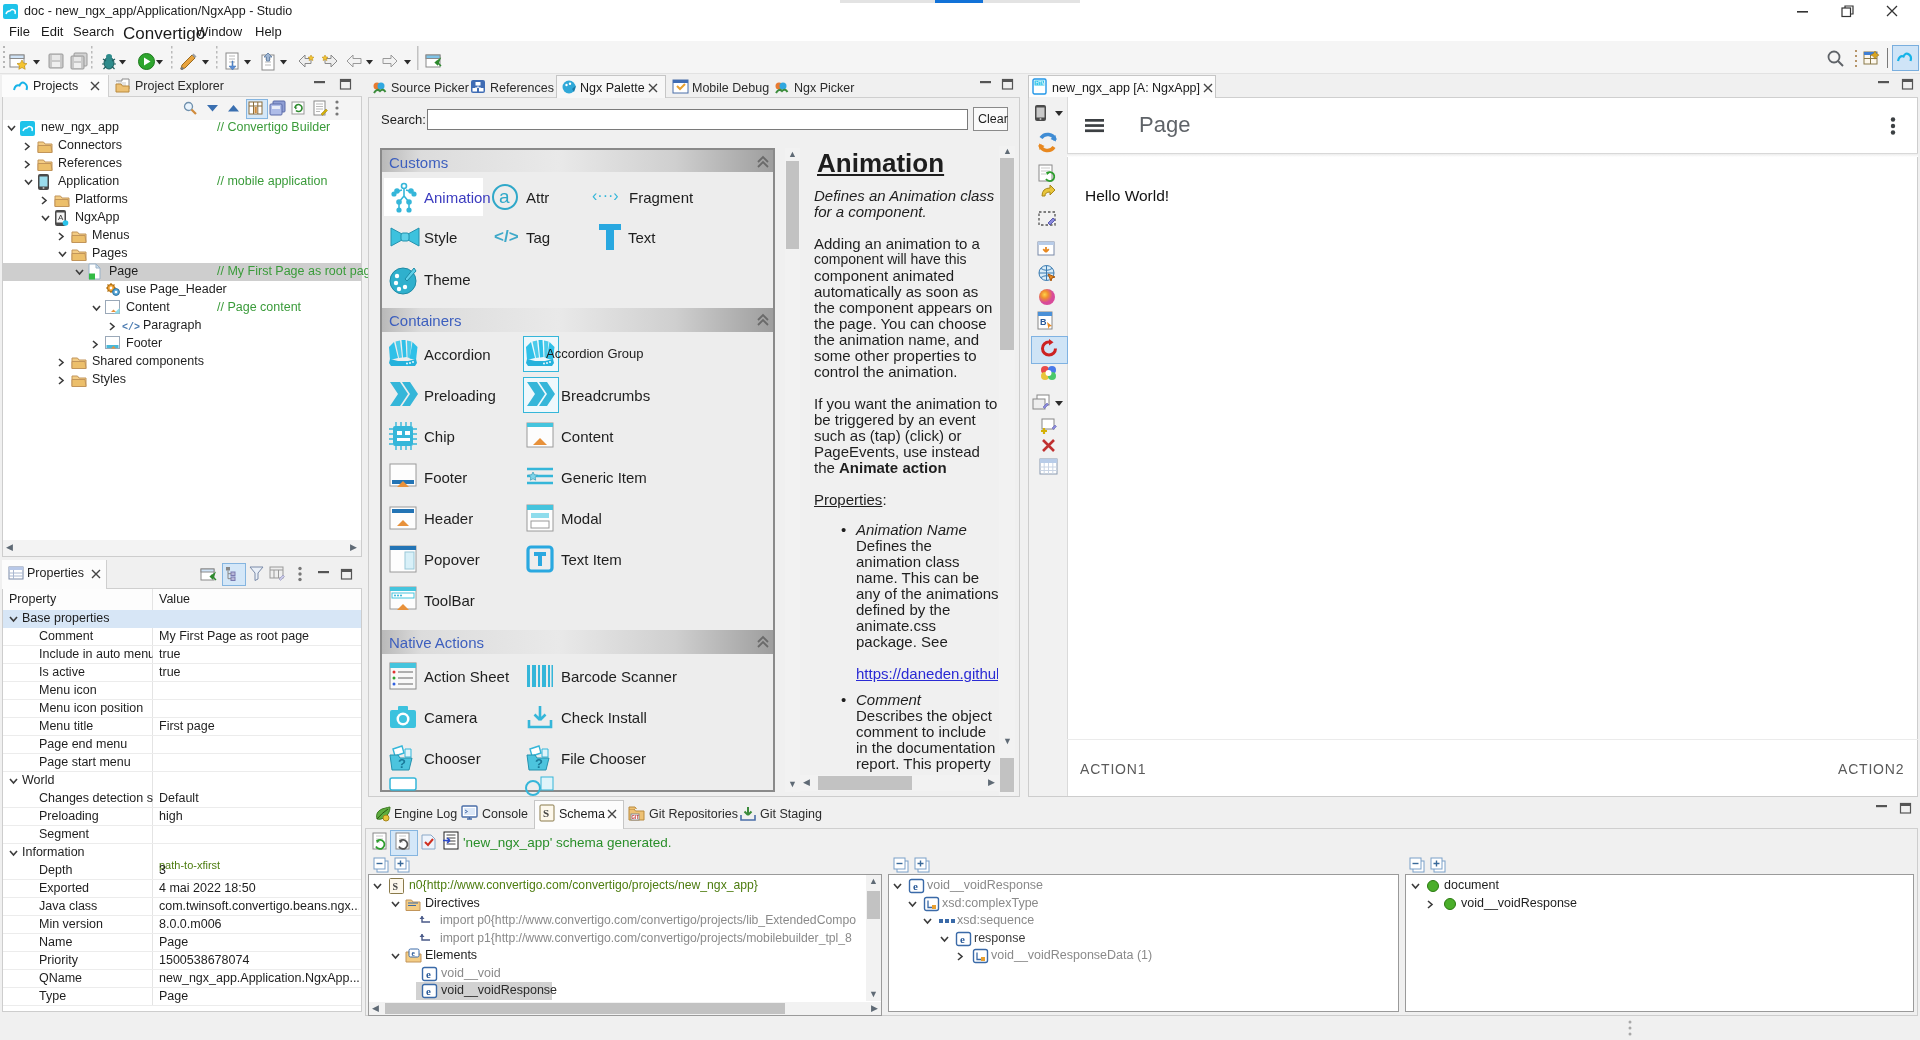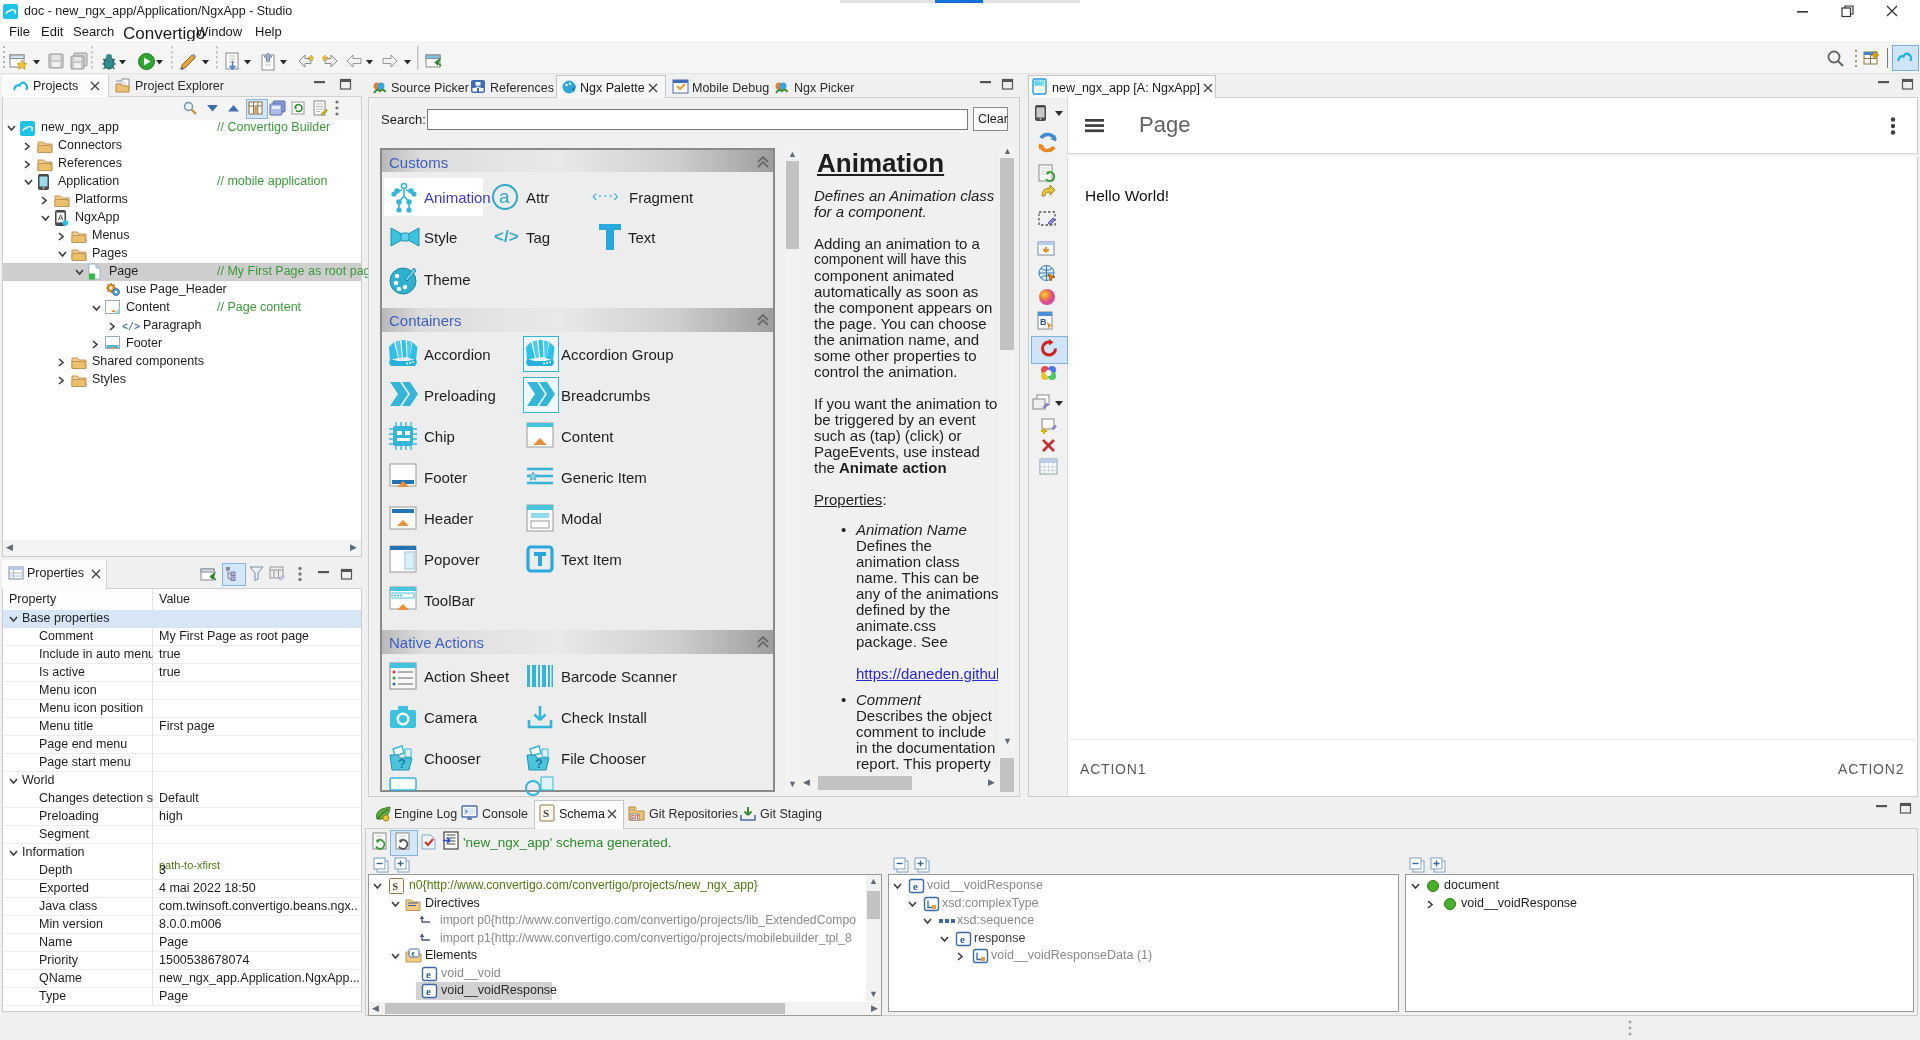--- a/index.html
+++ b/index.html
@@ -613,21 +613,21 @@
       <path d="M7.5 2.5 L12 1.5 L14 18.5 L11 19 Z" fill="#4ccbea"></path>
       <path d="M13.5 1 L17.5 1 L18.5 18 L15 18.5 Z"></path>
       <path d="M19 1.5 L23.5 2.5 L22 19 L19.5 18.5 Z" fill="#4ccbea"></path>
       <path d="M24.5 3 L29.5 8 L28 21 L21.5 19.5 Z"></path>
       <path d="M2 20 L10 22 L20 22 L28 20 L29 24 L27 27 L3 27 L1 24 Z" fill="#25b2dc"></path>
       <circle cx="25" cy="23" r="0.9" fill="#fff"></circle>
       <circle cx="22" cy="24" r="0.9" fill="#fff"></circle>
       <circle cx="19" cy="24.5" r="0.9" fill="#fff"></circle>
     </g>
   </svg>
-<div class="tx" style="left:561px;top:346px;font-size:15px;color:#1e1e1e;">Accordion Group</div>
+<div class="tx" style="left:546px;top:346px;font-size:13px;color:#1e1e1e;">Accordion Group</div>
 <svg class="a" style="left:388px;top:380px" width="30" height="30" viewBox="0 0 30 30">
     <path d="M2 2 L12 2 L20 14 L12 26 L2 26 L10 14 Z" fill="#35b6d9"></path>
     <path d="M14 2 L22 2 L30 14 L22 26 L14 26 L22 14 Z" fill="#35b6d9"></path>
   </svg>
 <div class="tx" style="left:424px;top:387px;font-size:15px;color:#1e1e1e;">Preloading</div>
 <div class="a" style="left:523px;top:377px;width:36px;height:36px;background:#eef8fc;border:1px solid #35b6d9;box-sizing:border-box;"></div>
 <svg class="a" style="left:525px;top:380px" width="30" height="30" viewBox="0 0 30 30">
     <path d="M2 2 L12 2 L20 14 L12 26 L2 26 L10 14 Z" fill="#35b6d9"></path>
     <path d="M14 2 L22 2 L30 14 L22 26 L14 26 L22 14 Z" fill="#35b6d9"></path>
   </svg>

